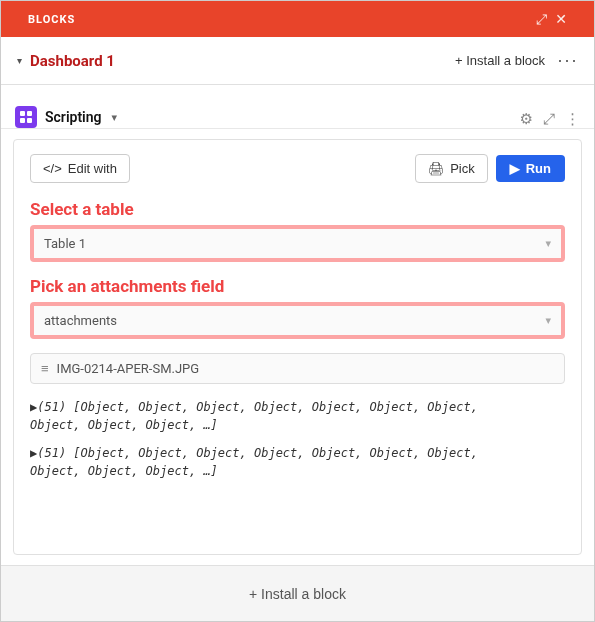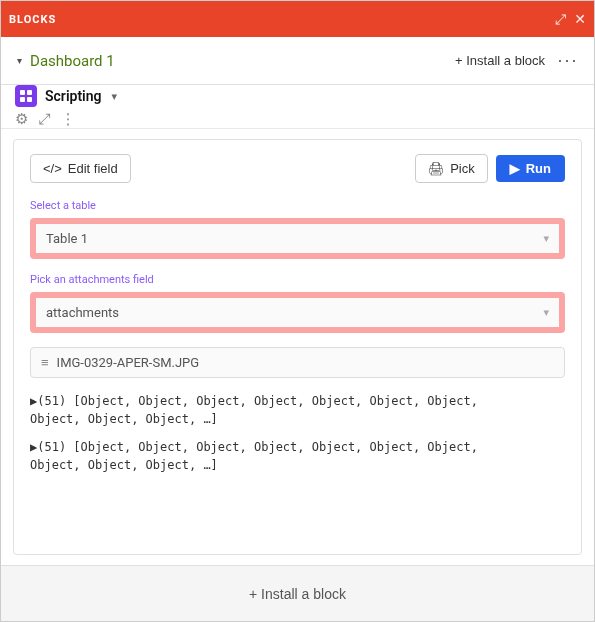--- a/index.html
+++ b/index.html
@@ -20,21 +20,21 @@
       background: #fff;
     }
 
     
     .title-bar {
       background: #e8442a;
       height: 36px;
       display: flex;
       align-items: center;
       justify-content: space-between;
-      padding: 0 8px;
+      padding: 0 27px;
       flex-shrink: 0;
     }
     .title-bar-left {
       display: flex;
       align-items: center;
       gap: 6px;
     }
     .title-bar-controls {
       display: flex;
       align-items: center;
@@ -61,22 +61,22 @@
       display: flex;
       align-items: center;
       gap: 8px;
     }
     .dashboard-chevron {
       color: #555;
       font-size: 10px;
     }
     .dashboard-title {
       font-size: 15px;
-      font-weight: 400;
-      color: #4d7c0f;
+      font-weight: 700;
+      color: #b91c1c;
     }
     .header-right {
       display: flex;
       align-items: center;
       gap: 12px;
     }
     .install-block-btn {
       display: flex;
       align-items: center;
       gap: 4px;
@@ -93,26 +93,25 @@
       cursor: pointer;
       background: none;
       border: none;
       letter-spacing: 1px;
     }
 
     
     .block-header {
       height: 44px;
       display: flex;
-      align-items: flex-start;
+      align-items: flex-end;
       justify-content: space-between;
       padding: 0 14px;
       border-bottom: 1px solid #e8e8e8;
       flex-shrink: 0;
-      flex-direction: column;
     }
     .block-title-area {
       display: flex;
       align-items: center;
       gap: 8px;
     }
     .block-icon {
       width: 22px;
       height: 22px;
       background: #7c3aed;
@@ -214,29 +213,29 @@
       font-weight: 600;
       color: white;
       cursor: pointer;
     }
 
     
     .field-group {
       margin-bottom: 14px;
     }
     .field-label {
-      font-size: 11px;
-      font-weight: 400;
-      color: #8b5cf6;
+      font-size: 17px;
+      font-weight: 700;
+      color: #ef4444;
       margin-bottom: 6px;
     }
     .select-field {
       width: 100%;
       padding: 7px 10px;
-      border: 6px solid #fca5a5;
+      border: 4px solid #fca5a5;
       border-radius: 4px;
       font-size: 13px;
       color: #555;
       background: #fafafa;
       display: flex;
       align-items: center;
       justify-content: space-between;
       cursor: pointer;
     }
     .select-arrow {
@@ -256,20 +255,21 @@
       background: #fafafa;
     }
     .record-icon {
       color: #888;
       font-size: 13px;
     }
 
     
     .output-section {
       margin-top: 4px;
+      font-style: italic;
     }
     .output-line {
       font-family: monospace;
       font-size: 12px;
       color: #333;
       line-height: 1.5;
       margin-bottom: 10px;
     }
 
     
@@ -356,21 +356,21 @@
       <span class="block-header-icon">⋮</span>
     </div>
   </div>
 
   <div class="block-content">
     <div class="block-inner">
 
       <div class="block-toolbar">
         <button class="edit-code-btn">
           <span style="font-size:13px;">&lt;/&gt;</span>
-          <span>Edit field</span>
+          <span>Edit with</span>
         </button>
         <div class="toolbar-right">
           <button class="print-btn">
             <span>🖨</span>
             <span>Pick</span>
           </button>
           <button class="run-btn">
             <span>▶</span>
             <span>Run</span>
           </button>
@@ -389,21 +389,21 @@
         <div class="field-label">Pick an attachments field</div>
         <div class="select-field">
           <span>attachments</span>
           <span class="select-arrow">▾</span>
         </div>
       </div>
 
       <div class="field-group">
         <div class="record-field">
           <span class="record-icon">≡</span>
-          <span>IMG-0329-APER-SM.JPG</span>
+          <span>IMG-0214-APER-SM.JPG</span>
         </div>
       </div>
 
       <div class="output-section">
         <div class="output-line">
           <span>▶(51) [Object, Object, Object, Object, Object, Object, Object,<br>Object, Object, Object, …]</span>
         </div>
         <div class="output-line">
           <span>▶(51) [Object, Object, Object, Object, Object, Object, Object,<br>Object, Object, Object, …]</span>
         </div>

